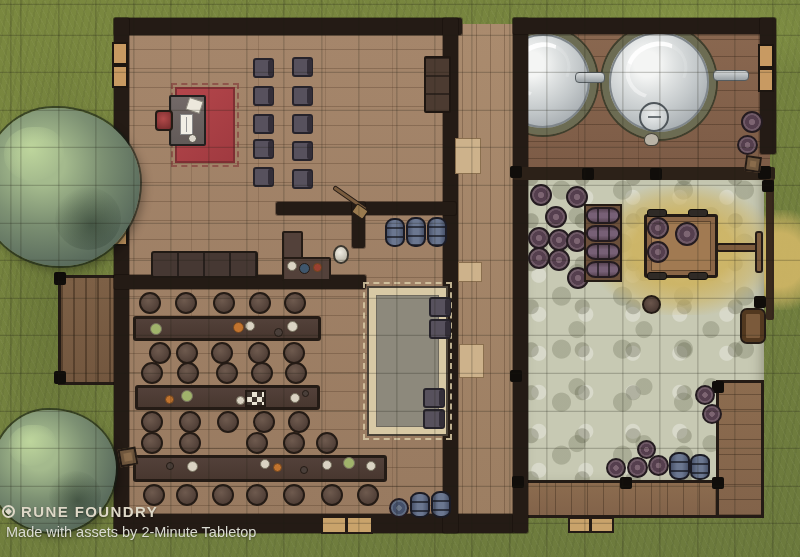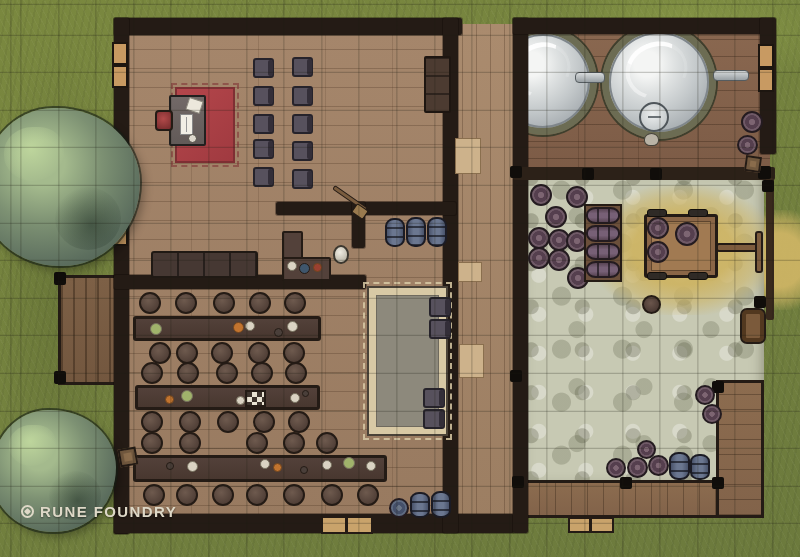--- a/index.html
+++ b/index.html
@@ -113,21 +113,21 @@
   .tree::before{content:"";position:absolute;left:14%;top:12%;width:38%;height:34%;border-radius:50% 44% 56% 50%;
     background:radial-gradient(circle at 45% 40%, rgba(196,220,160,.8), rgba(196,220,160,0) 75%)}
   .tree::after{content:"";position:absolute;right:12%;bottom:10%;width:42%;height:40%;border-radius:50%;
     background:radial-gradient(circle at 55% 60%, rgba(20,35,25,.45), rgba(20,35,25,0) 75%)}
   .grid{pointer-events:none;
     background-image:
       repeating-linear-gradient(90deg, rgba(25,25,15,.28) 0 1px, transparent 1px 37.6px),
       repeating-linear-gradient(0deg, rgba(25,25,15,.28) 0 1px, transparent 1px 37.6px);
     background-position:20.4px 4.8px}
   
-  .wm-brand{position:absolute;left:21px;top:503px;display:flex;align-items:center;gap:6px;
+  .wm-brand{position:absolute;left:2px;top:503px;display:flex;align-items:center;gap:6px;
     color:#ded8c7;font-weight:700;font-size:15px;letter-spacing:1.4px;
     text-shadow:0 1px 2px rgba(0,0,0,.45);z-index:50}
   .wm-icon{display:inline-block;width:13px;height:13px;border:2px solid #ded8c7;border-radius:50%;position:relative;box-sizing:border-box}
   .wm-icon::after{content:"";position:absolute;left:2px;top:2px;width:5px;height:5px;background:#ded8c7;border-radius:1px;transform:rotate(45deg)}
   .wm-credit{position:absolute;left:6px;top:524px;color:#dbdcd3;font-size:14.5px;
     text-shadow:0 1px 2px rgba(0,0,0,.4);z-index:50}
 </style>
 </head>
 <body>
 
@@ -316,13 +316,14 @@
       <div class="el barrel-top" style="left: 737px; top: 135px; width: 21px; height: 20px;"></div>
       <div class="el crate" style="left: 745px; top: 156px; width: 16px; height: 16px; transform: rotate(8deg);"></div>
       <div class="el tree" style="left: -18px; top: 108px; width: 158px; height: 158px;"></div>
       <div class="el tree" style="left: -8px; top: 410px; width: 124px; height: 122px;"></div>
       <div class="el grid" style="left: 0px; top: 0px; width: 800px; height: 557px;"></div>
     </div>
   <div class="wm-brand">
     <span class="wm-icon"></span>
     <span>RUNE FOUNDRY</span>
   </div>
+  <div class="wm-credit">Made with assets by 2-Minute Tabletop</div>
 </div>
 
 </body></html>

